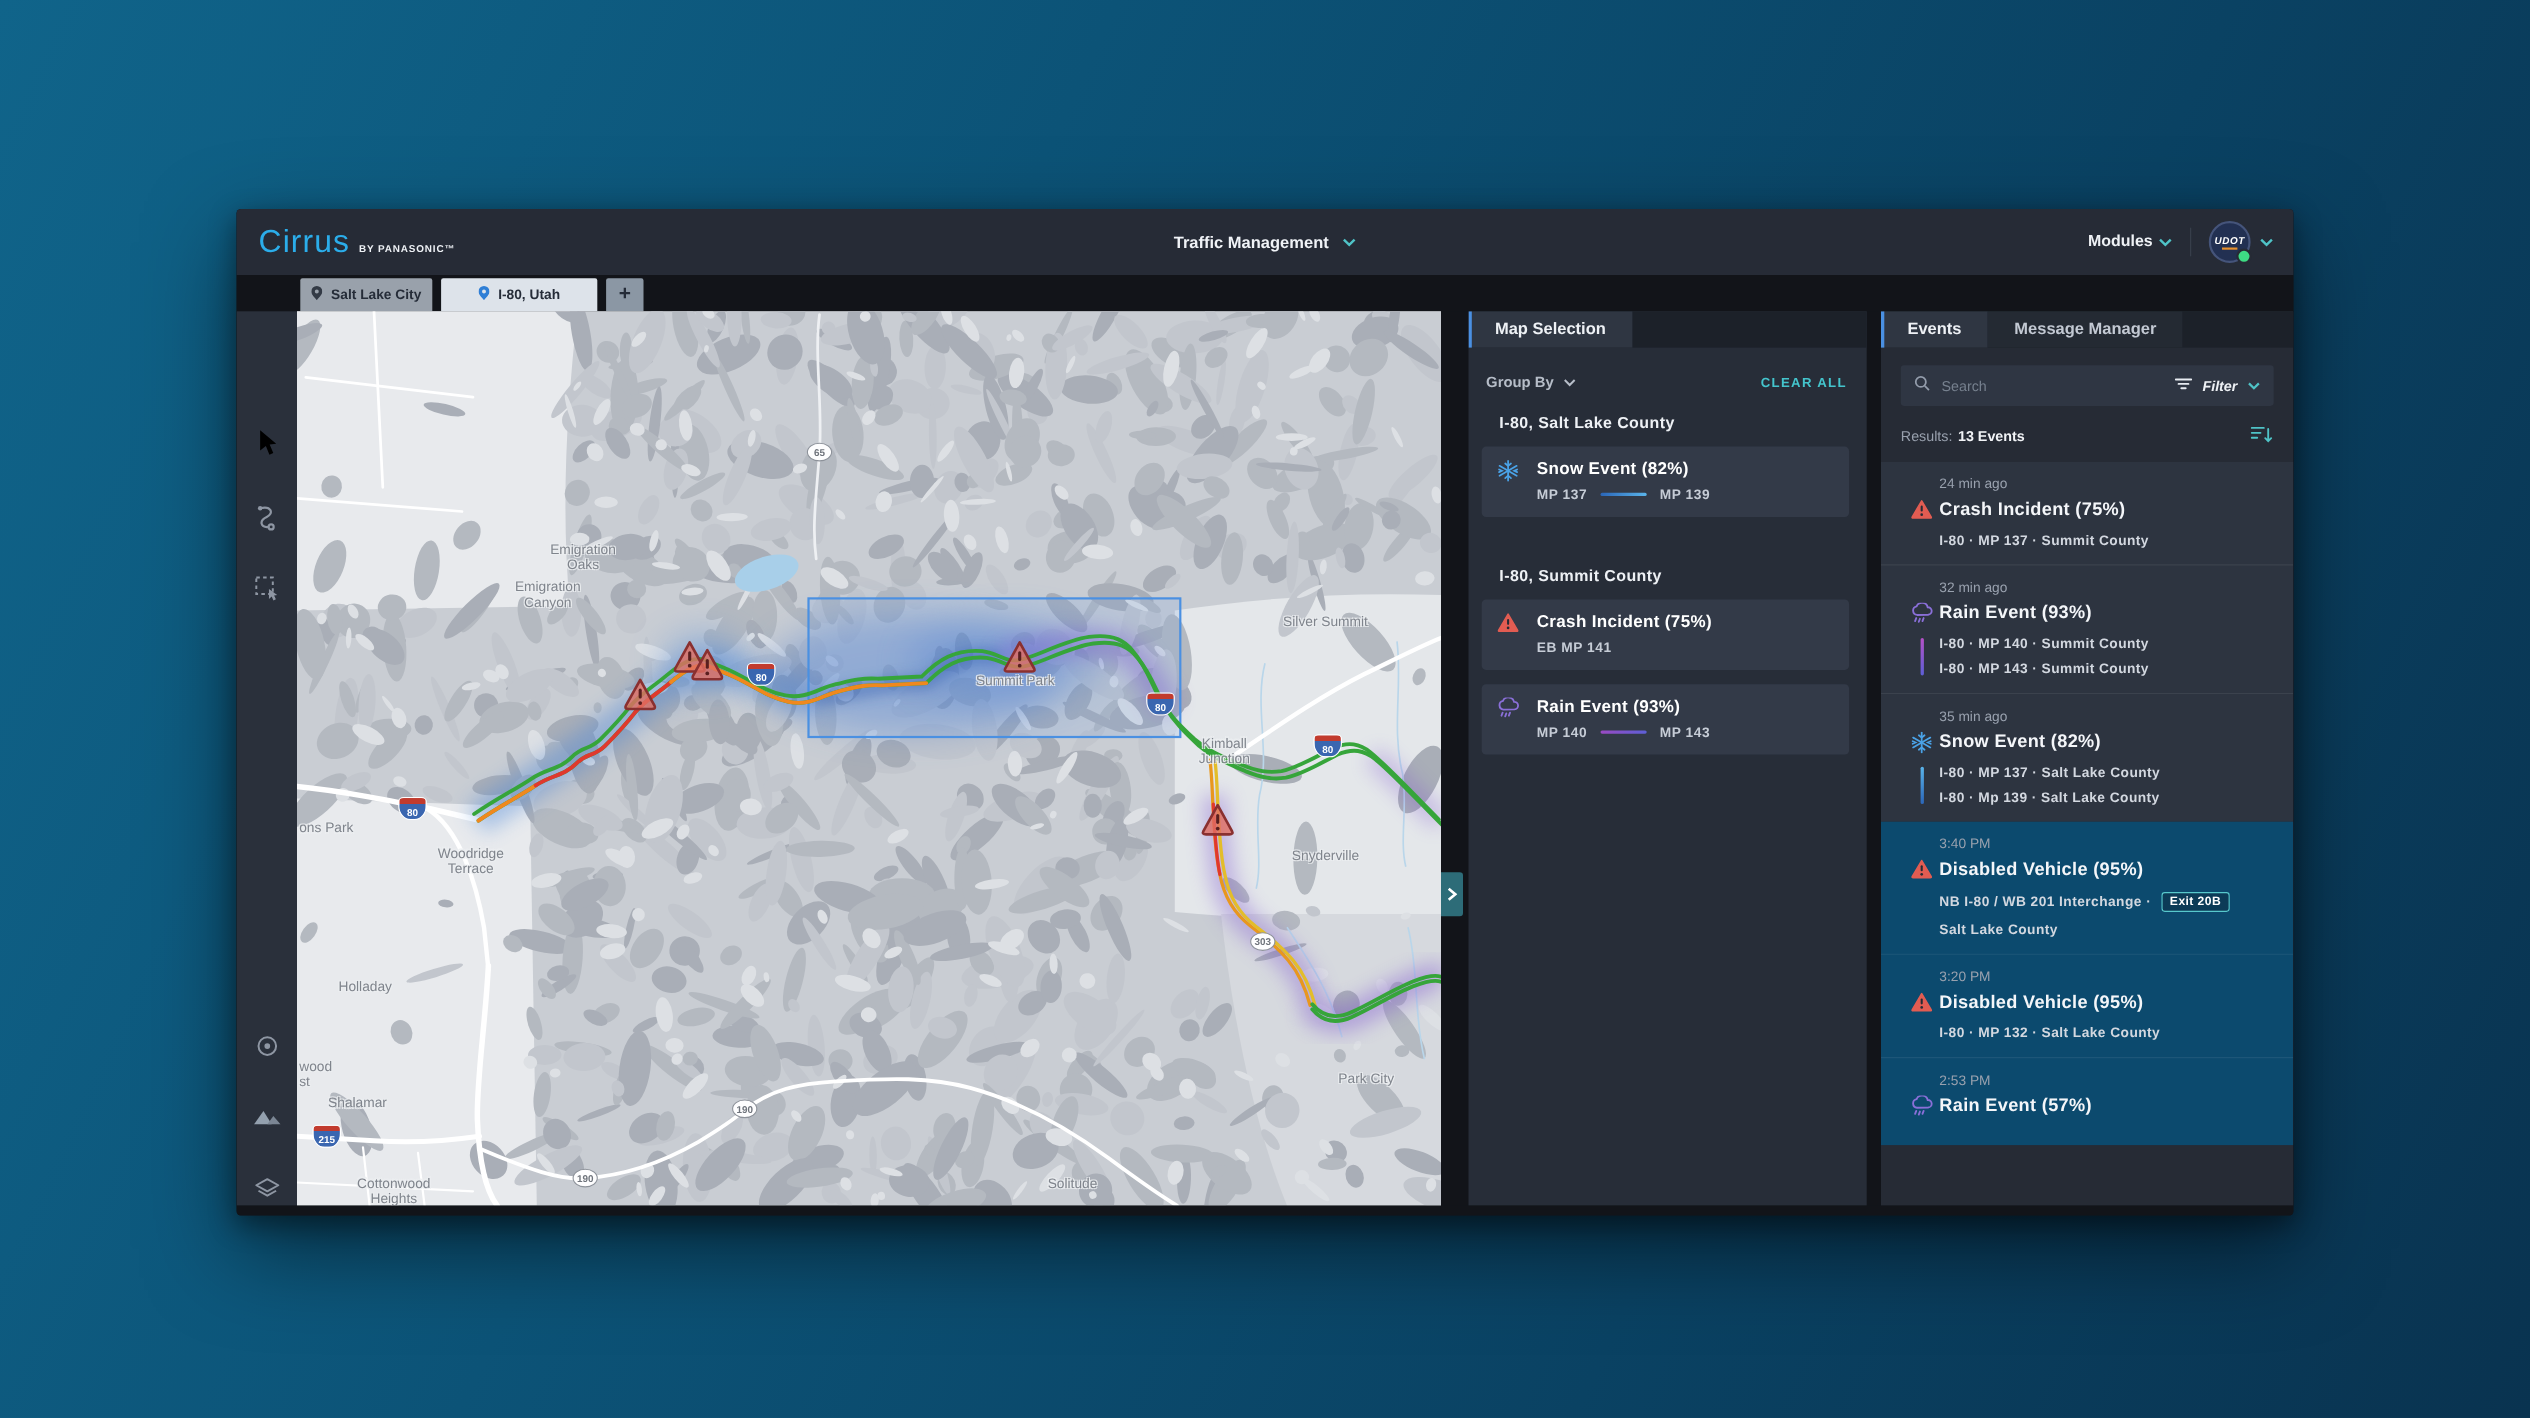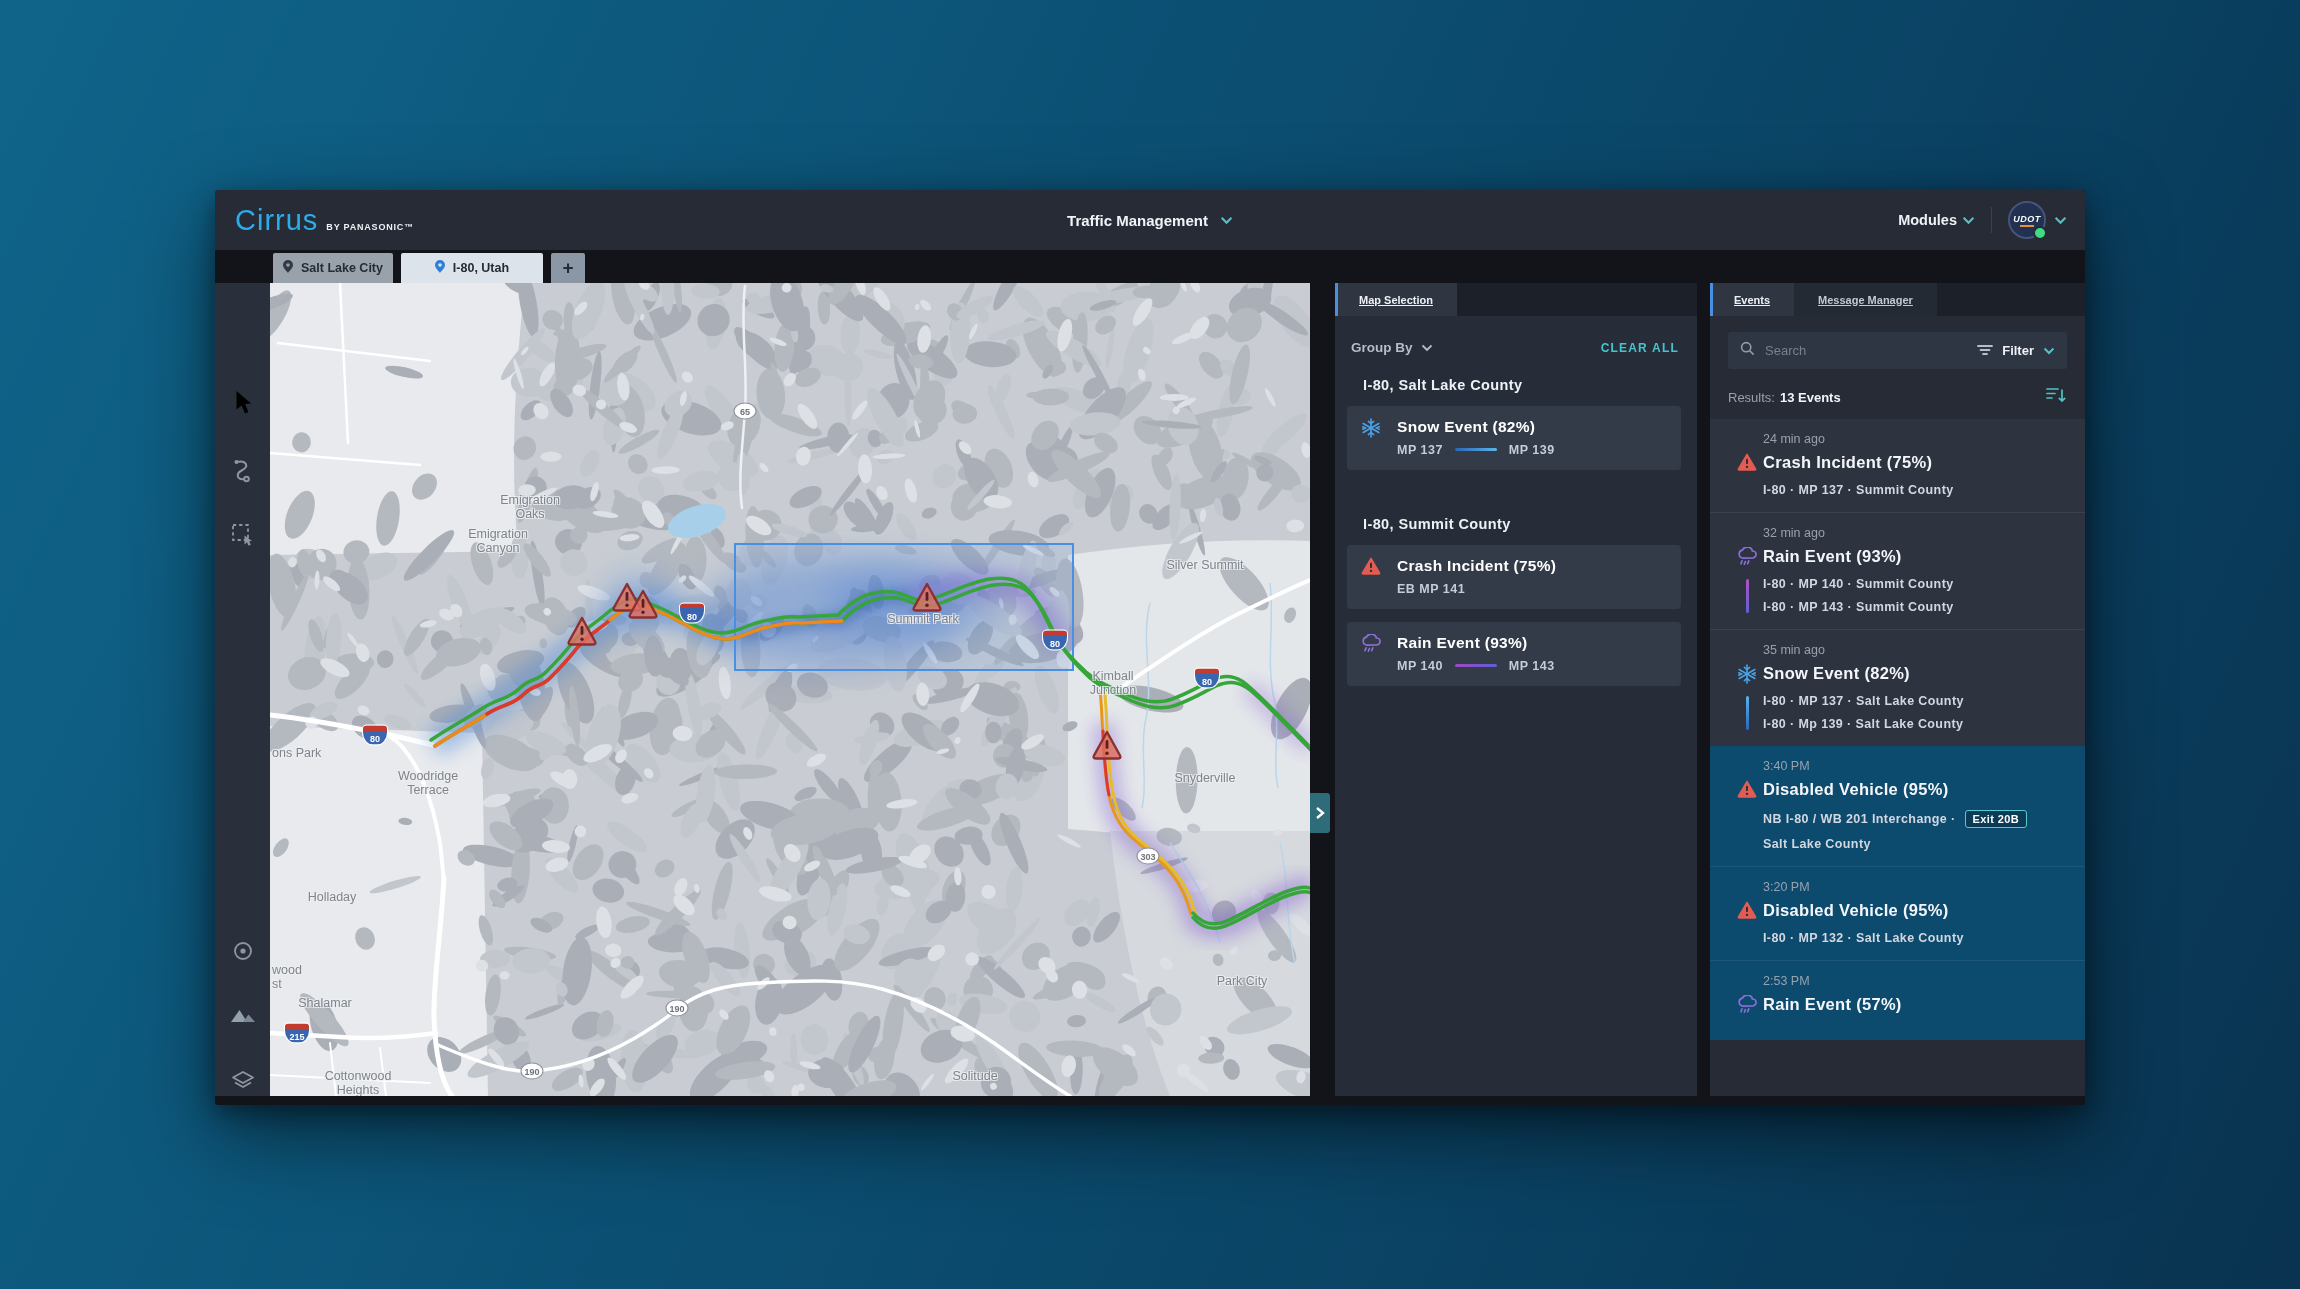--- a/index.html
+++ b/index.html
@@ -44,40 +44,40 @@
     color:#fff;font-size:9px;font-weight:bold;display:flex;align-items:flex-end;justify-content:center;padding-bottom:1px;}
   .shield-c{position:absolute;width:23px;height:17px;transform:translate(-50%,-50%);background:#fdfdfe;border:1.5px solid #8d929a;
     border-radius:50%;color:#6f747c;font-size:9px;font-weight:bold;display:flex;align-items:center;justify-content:center;}
   .expand-btn{position:absolute;left:1095px;top:510px;width:20px;height:40px;background:#2d6c78;border-radius:0 3px 3px 0;
     display:flex;align-items:center;justify-content:center;color:#eaf3f4;z-index:5;}
   
   .panel{position:absolute;top:0;height:813px;background:#262b35;overflow:hidden;}
   .p-mapsel{left:1120px;width:362px;background:#272d38;}
   .p-events{left:1495px;width:375px;}
   .ptabs{height:33px;background:#1c2129;display:flex;}
-  .ptab{height:33px;display:flex;align-items:center;padding:4px 24px;font-size:11px;font-weight:bold;color:#c3c9d3;background:#242a33;text-decoration:underline;}
+  .ptab{height:33px;display:flex;align-items:center;padding:4px 24px;font-size:15px;font-weight:bold;color:#c3c9d3;background:#242a33;}
   .ptab.active{background:#2f3642;color:#eef1f5;border-left:3px solid #4a90e2;padding-left:21px;}
   
   .groupby-row{display:flex;align-items:center;justify-content:space-between;padding:24px 18px 0 16px;}
   .groupby{display:flex;align-items:center;gap:8px;color:#b6bdc8;font-size:13.5px;font-weight:bold;}
   .clear-all{color:#44c4cc;font-size:12px;font-weight:bold;letter-spacing:1.2px;}
   .sec-head{color:#eef1f5;font-size:14.5px;font-weight:bold;letter-spacing:.4px;margin:22px 16px 0 28px;}
   .sel-card{position:relative;margin:13px 16px 0 12px;background:#333a48;border-radius:4px;padding:12px 12px 13px 50px;}
   .sel-card .card-icon{position:absolute;left:14px;top:12px;width:20px;height:20px;}
   .card-title{color:#fff;font-size:15.5px;font-weight:bold;letter-spacing:.3px;}
   .card-sub{margin-top:7px;color:#c6ccd6;font-size:12.5px;font-weight:bold;letter-spacing:.5px;}
   .rangeline{display:inline-block;width:42px;height:3px;border-radius:2px;margin:0 12px;vertical-align:3px;}
   .bar-blue-h{background:linear-gradient(90deg,#2b66b8,#5ab4ea);}
   .bar-purple-h{background:linear-gradient(90deg,#9a4ac2,#5d5fd6);}
   .gap-lg{height:24px;}
   
   .search-row{margin:16px 18px 0 18px;height:37px;background:#2f3643;border-radius:3px;display:flex;align-items:center;padding:0 12px;}
   .search-row input{flex:1;background:transparent;border:none;outline:none;color:#dfe4ea;font-size:13px;margin-left:8px;font-family:inherit;}
   .search-row input::placeholder{color:#76808e;}
-  .filter-zone{display:flex;align-items:center;gap:9px;margin-left:8px;}
+  .filter-zone{display:flex;align-items:center;gap:9px;margin-left:8px;font-style:italic;}
   .filter-label{color:#eef1f5;font-size:13px;font-weight:bold;}
   .results-row{display:flex;align-items:center;justify-content:space-between;margin:17px 18px 12px 18px;}
   .results-label{color:#99a1ae;font-size:13px;}
   .results-value{color:#f2f4f7;font-size:13px;font-weight:bold;margin-left:5px;}
   .ev-group-hi{background:#2d3440;}
   .ev-group-lo{background:#0c4a6e;}
   .event{position:relative;padding:13px 16px 15px 53px;}
   .ev-group-hi .event + .event,.ev-group-lo .event + .event{border-top:1px solid rgba(255,255,255,.07);}
   .ev-time{color:#99a1ae;font-size:12.5px;margin-bottom:7px;}
   .ev-title-row{position:relative;display:flex;align-items:center;}

